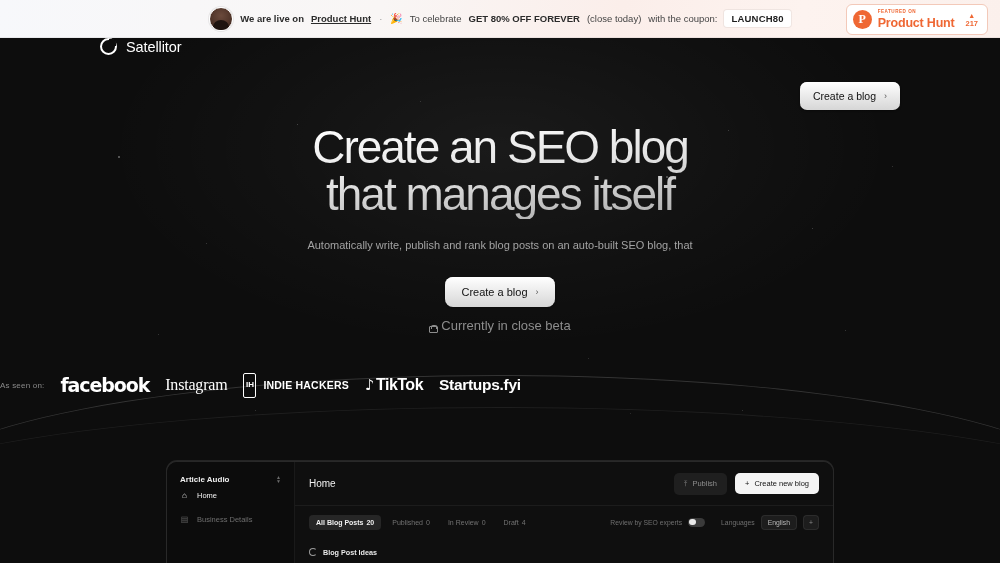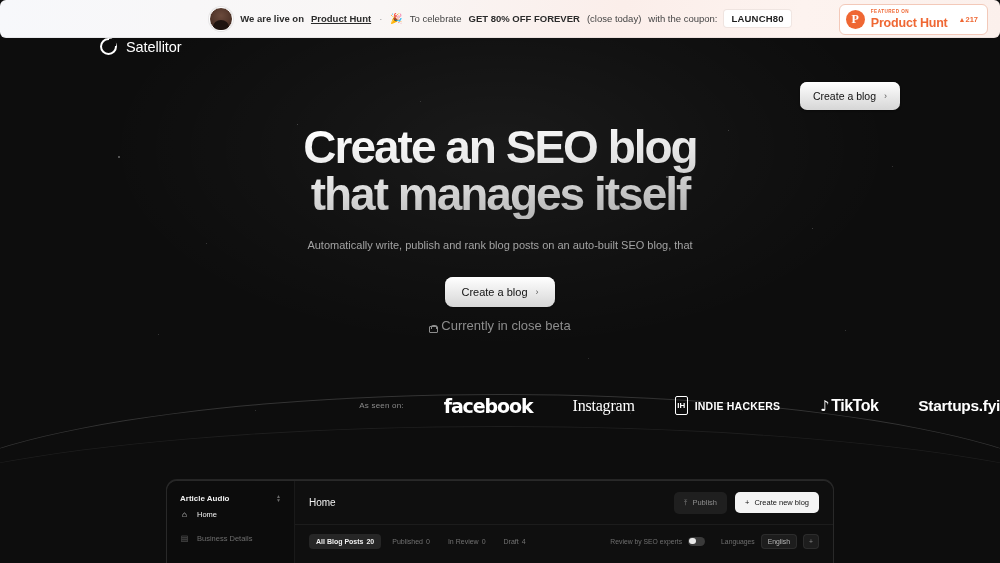--- a/index.html
+++ b/index.html
@@ -25,21 +25,20 @@
   .promo-banner {
     position: relative;
     height: 38px;
     width: 100%;
     background: linear-gradient(100deg, #f7f8fb 0%, #f9f6f5 38%, #fbeeea 62%, #fdf3ef 80%, #fbf0ec 100%);
     display: flex;
     align-items: center;
     justify-content: center;
     border-bottom: 1px solid rgba(0,0,0,0.06);
     z-index: 30;
-    border-radius: 6px;
   }
 
   .promo-inner {
     display: flex;
     align-items: center;
     gap: 7px;
     font-size: 9.5px;
     color: #2b2b2b;
     white-space: nowrap;
   }
@@ -111,21 +110,21 @@
     color: #fff;
     font-size: 12px;
     font-weight: bold;
     display: flex; align-items: center; justify-content: center;
     font-family: "Liberation Serif", serif;
     flex: none;
   }
   .ph-text { display: flex; flex-direction: column; line-height: 1; }
   .ph-sub { font-size: 4.6px; font-weight: bold; letter-spacing: 0.5px; color: #ef6733; margin-bottom: 2px; }
   .ph-name { font-size: 12.5px; font-weight: bold; color: #ef6733; letter-spacing: -0.2px; }
-  .ph-votes { display: flex; flex-direction: row; align-items: center; margin-left: 5px; line-height: 1; }
+  .ph-votes { display: flex; flex-direction: column; align-items: center; margin-left: 5px; line-height: 1; }
   .ph-caret { font-size: 7px; color: #ef6733; }
   .ph-count { font-size: 7.5px; font-weight: bold; color: #ef6733; margin-top: 1px; }
 
   
   .hero-wrap {
     position: relative;
     width: 100%;
     height: 525px;
     background: #0d0d0d;
     overflow: hidden;
@@ -196,21 +195,21 @@
   
   .hero-content {
     position: relative;
     z-index: 8;
     text-align: center;
     padding-top: 46px;
   }
   .hero-title {
     font-size: 46px;
     line-height: 1.03;
-    font-weight: bold;
+    font-weight: normal;
     letter-spacing: -2px;
     background: linear-gradient(175deg, #ffffff 18%, #e4e4e4 48%, #9c9c9c 95%);
     -webkit-background-clip: text;
     background-clip: text;
     color: transparent;
   }
   .hero-sub {
     margin-top: 18px;
     font-size: 11px;
     line-height: 1.62;
@@ -237,40 +236,40 @@
     content: ""; position: absolute; top: 0; left: 1.6px;
     width: 3.8px; height: 3.5px;
     border: 1px solid #8d8d8d; border-bottom: none;
     border-radius: 2px 2px 0 0;
   }
 
   
   .logo-strip {
     position: relative;
     z-index: 8;
-    margin-top: 62px;
+    margin-top: 40px;
     display: flex;
     align-items: center;
-    justify-content: flex-end;
-    gap: 40px;
+    justify-content: flex-start;
+    gap: 16px;
     color: #fff;
   }
   .seen-label { font-size: 8px; color: #8a8a8a; letter-spacing: 0.2px; }
   .lg-facebook {
     font-size: 19px; font-weight: bold; letter-spacing: -1.1px;
     font-family: "DejaVu Sans", sans-serif;
   }
   .lg-instagram {
     font-size: 16px; 
     font-family: "Liberation Serif", serif;
     letter-spacing: -0.2px;
   }
   .lg-ih { display: flex; align-items: center; gap: 7px; }
   .ih-mark {
-    width: 13px; height: 19px;
+    width: 13px; height: 25px;
     border: 1.4px solid #fff;
     border-radius: 2px;
     display: flex; align-items: center; justify-content: center;
     font-size: 8px; font-weight: bold; line-height: 1;
   }
   .ih-text { font-size: 10.5px; font-weight: bold; letter-spacing: 0.2px; }
   .lg-tiktok { display: flex; align-items: center; gap: 2px; font-size: 16px; font-weight: bold; letter-spacing: -0.5px; }
   .tt-note { font-size: 15px; font-family: "DejaVu Sans", sans-serif; }
   .lg-startups { font-size: 15.5px; font-weight: bold; letter-spacing: -0.3px; }
 

